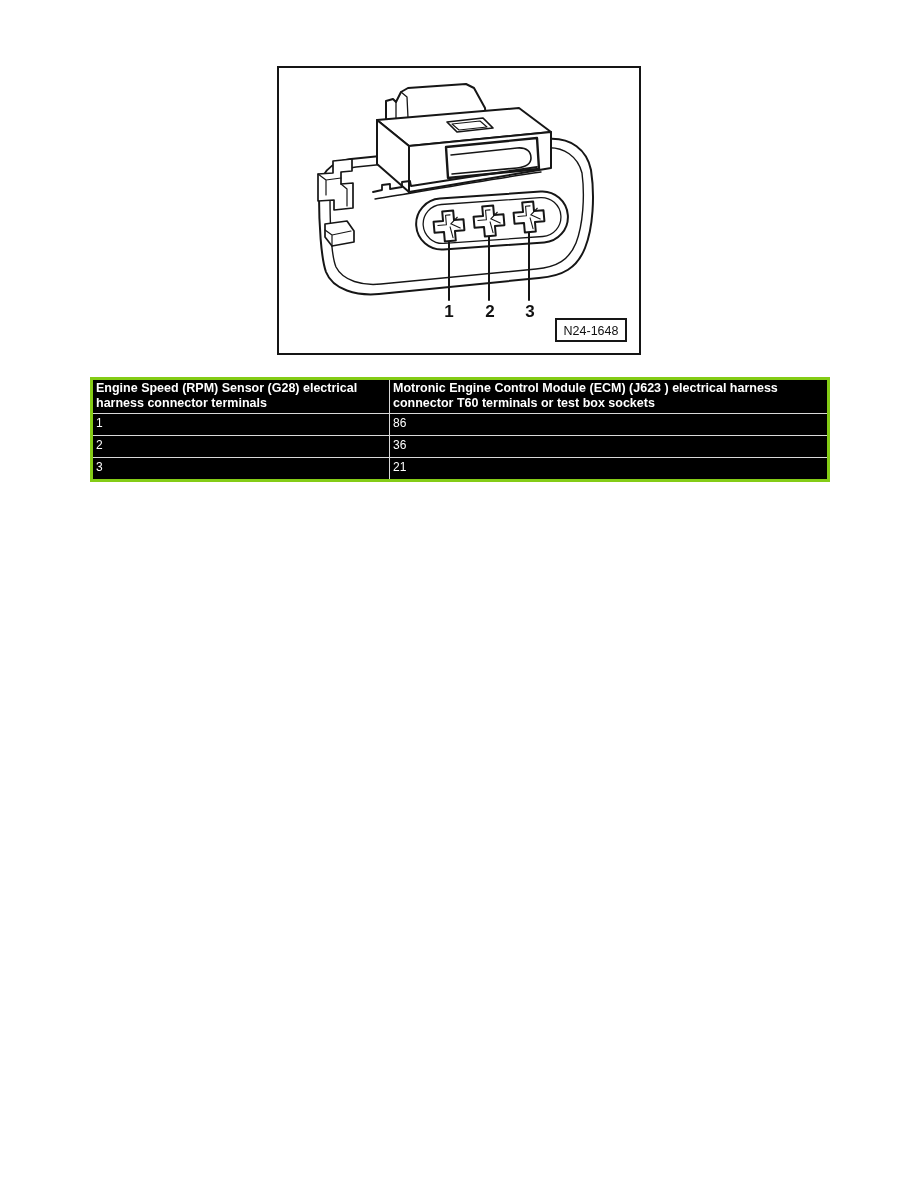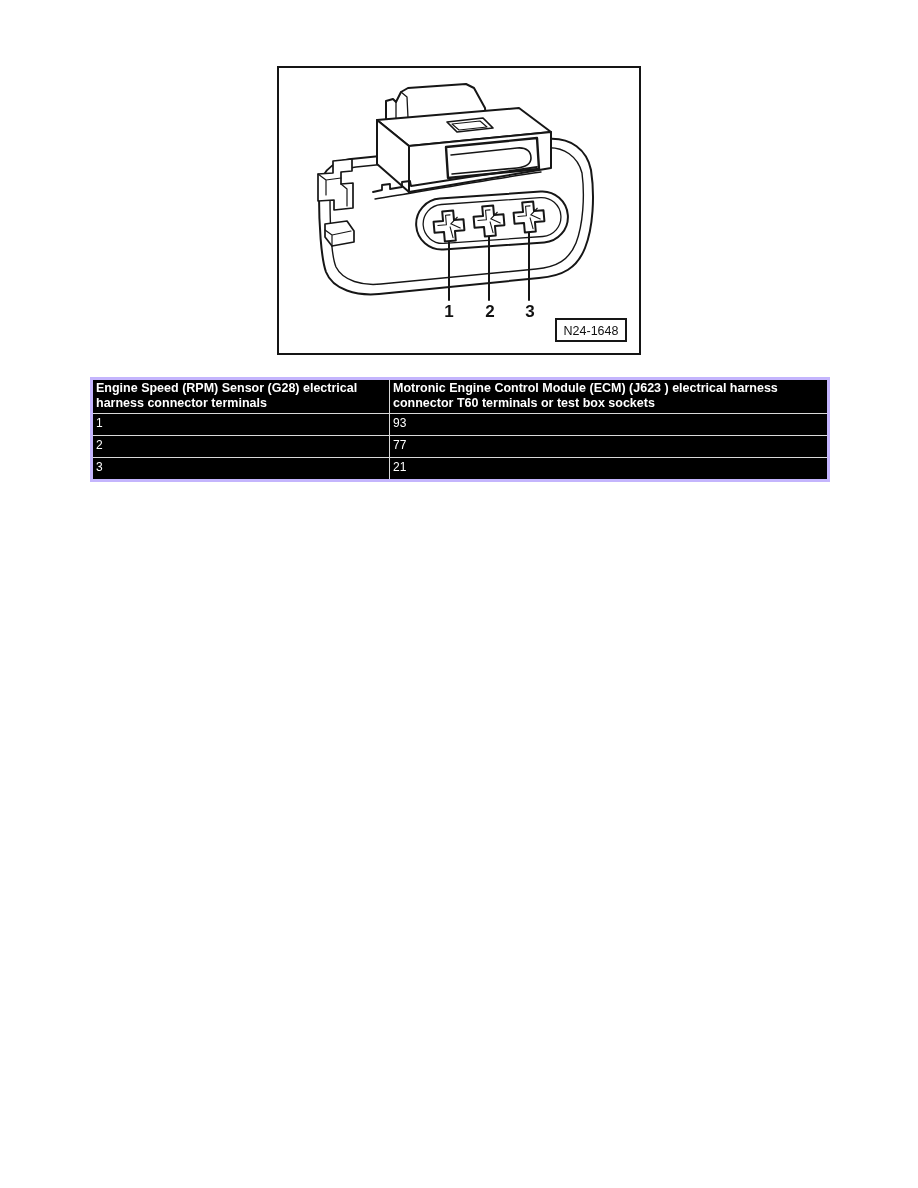--- a/index.html
+++ b/index.html
@@ -27,21 +27,21 @@
   }
   .pin-num { font-size: 17px; font-weight: bold; text-anchor: middle; }
   .ref-text { font-size: 12.5px; text-anchor: middle; }
 
   
   .tbl {
     position: absolute;
     left: 90px; top: 377px;
     width: 737px;
     border-collapse: collapse;
-    border: 3px solid #c4b5fd;
+    border: 3px solid #84cc16;
     background: #000000;
     table-layout: fixed;
   }
   .tbl th, .tbl td {
     border: 1px solid #d9d9d9;
     background: #000000;
     color: #ffffff;
     text-align: left;
     vertical-align: top;
     padding: 1px 3px;
@@ -138,24 +138,24 @@
   </colgroup>
   <thead>
     <tr>
       <th>Engine Speed (RPM) Sensor (G28) electrical harness connector terminals</th>
       <th>Motronic Engine Control Module (ECM) (J623 ) electrical harness connector T60 terminals or test box sockets</th>
     </tr>
   </thead>
   <tbody>
     <tr>
       <td>1</td>
-      <td>93</td>
+      <td>86</td>
     </tr>
     <tr>
       <td>2</td>
-      <td>77</td>
+      <td>36</td>
     </tr>
     <tr>
       <td>3</td>
       <td>21</td>
     </tr>
   </tbody>
 </table>
 
 </body></html>

